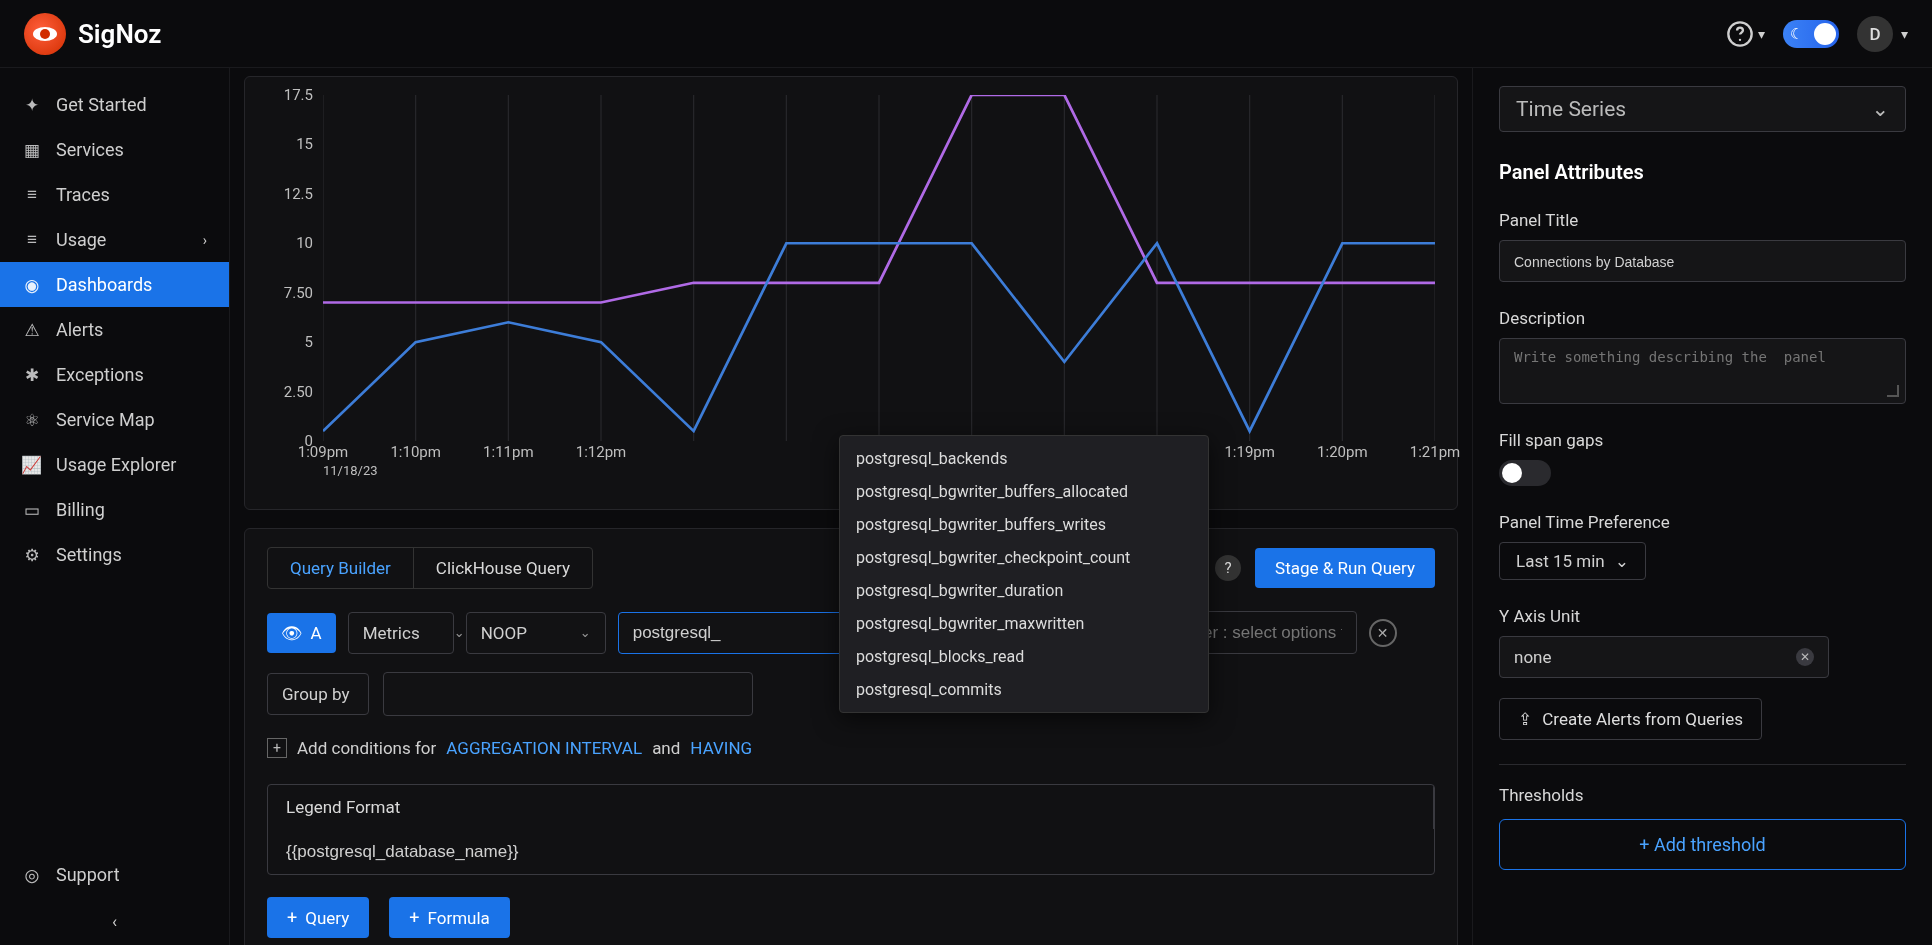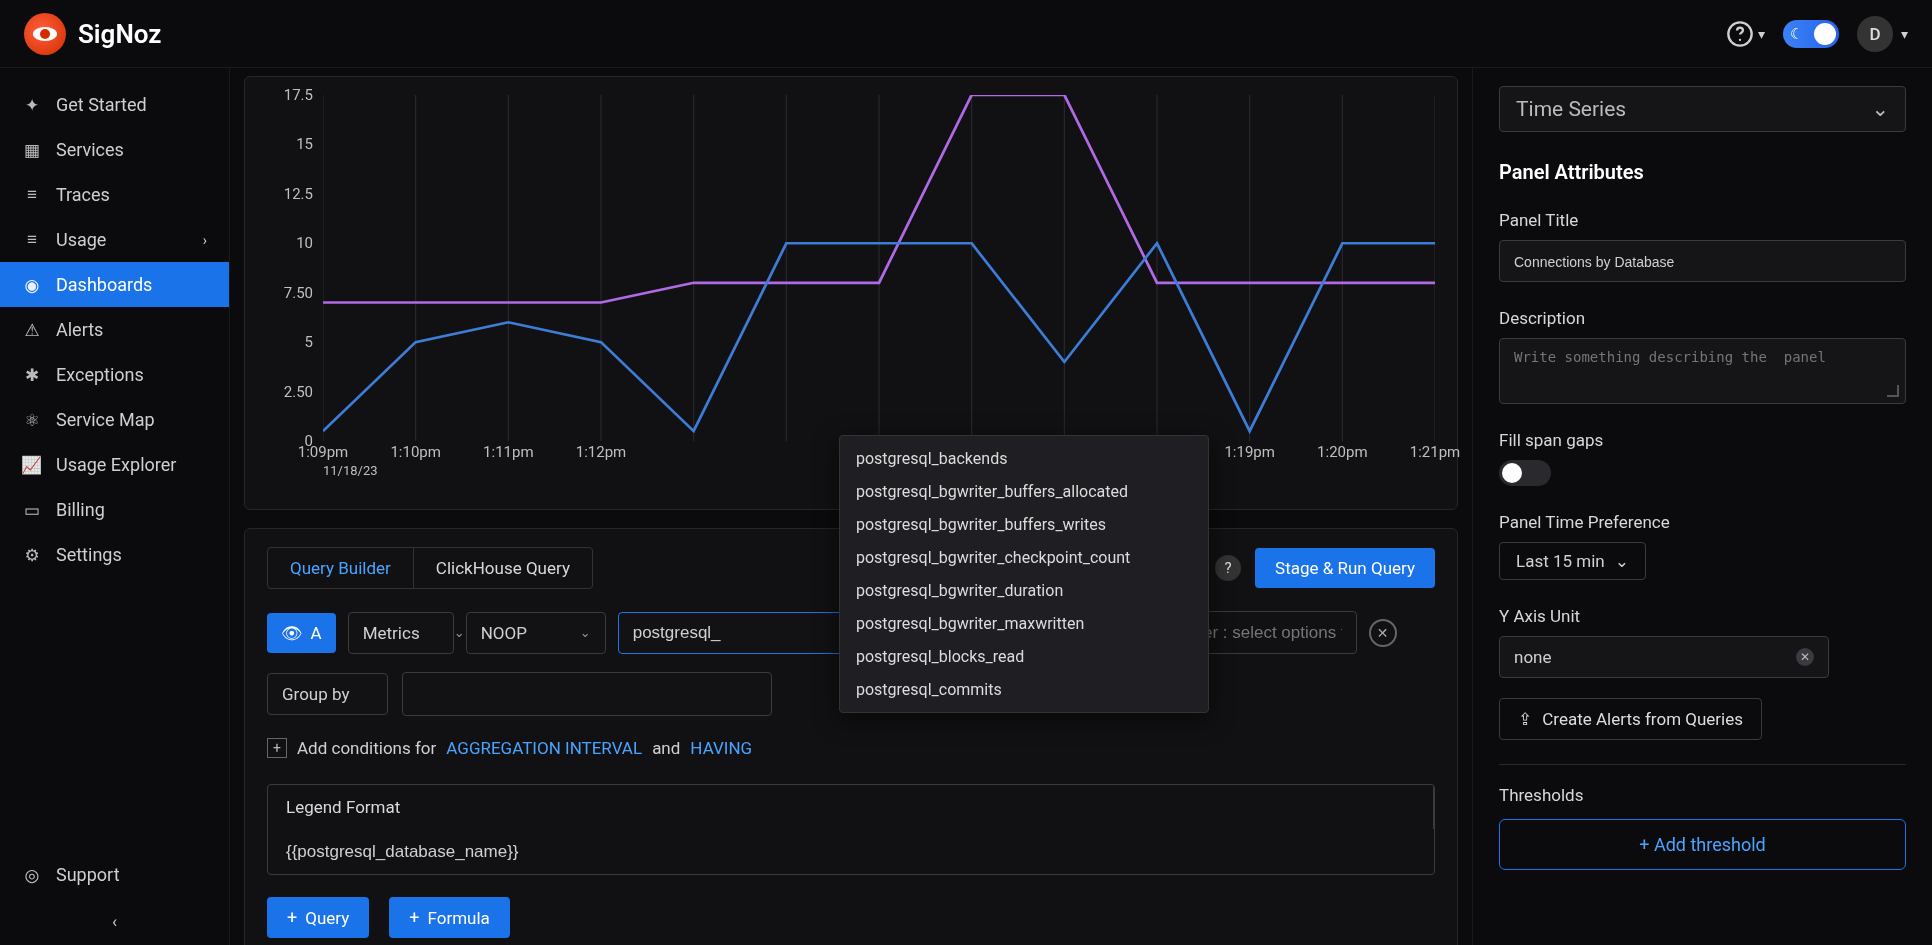--- a/index.html
+++ b/index.html
@@ -359,21 +359,21 @@
             <div class="where-label">WHERE</div>
             <div class="filter-input">
               <input type="text" placeholder="Search Filter : select options fr..." style="">
             </div>
             <div class="clear-circle">
                 <span>✕</span>
               </div>
           </div>
 
           <div class="groupby-row">
-            <div class="select-box" style="width:121px;">Group by</div>
+            <div class="select-box" style="width:102px;">Group by</div>
             <div class="select-box" style="width:370px;height:44px;"></div>
           </div>
 
           <div class="conditions-row">
             <div class="plus-box">+</div>
             <span>Add conditions for</span>
             <span class="link">AGGREGATION INTERVAL</span>
             <span>and</span>
             <span class="link">HAVING</span>
           </div>

